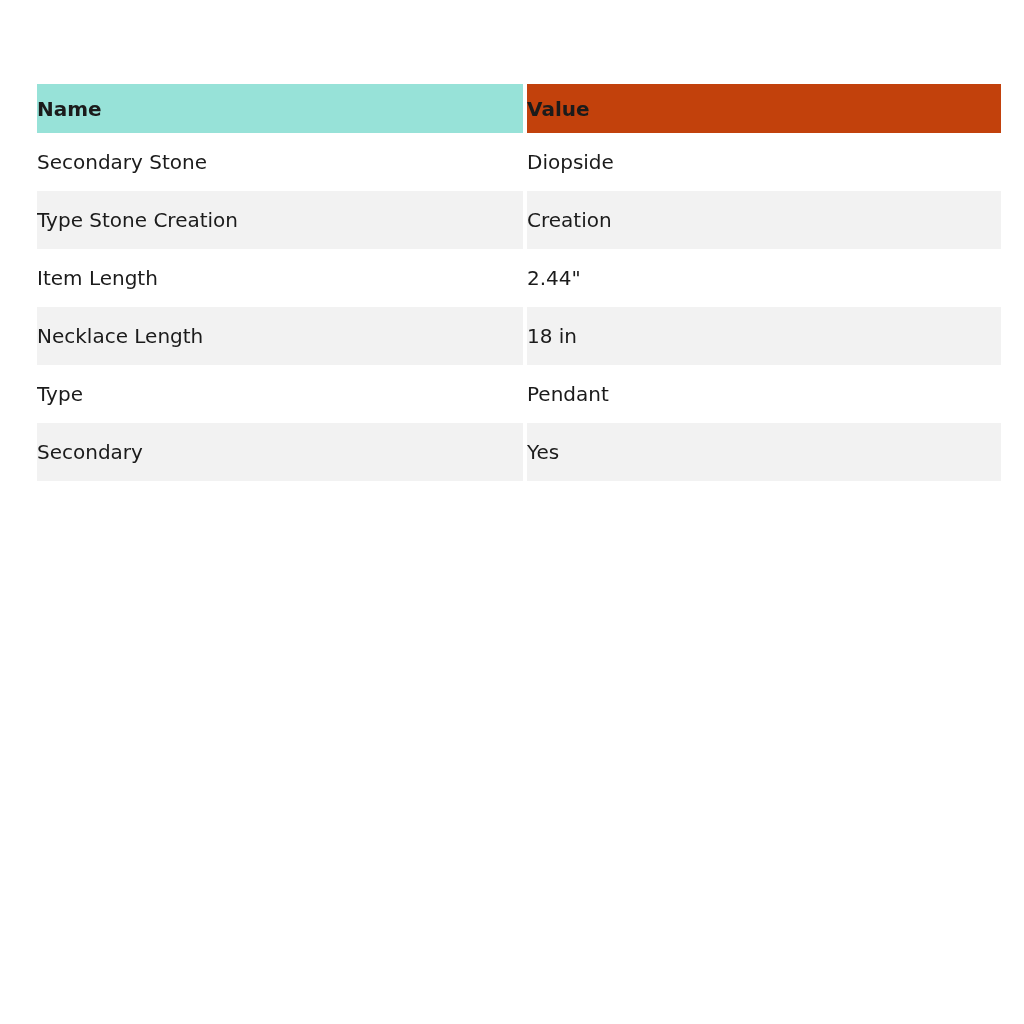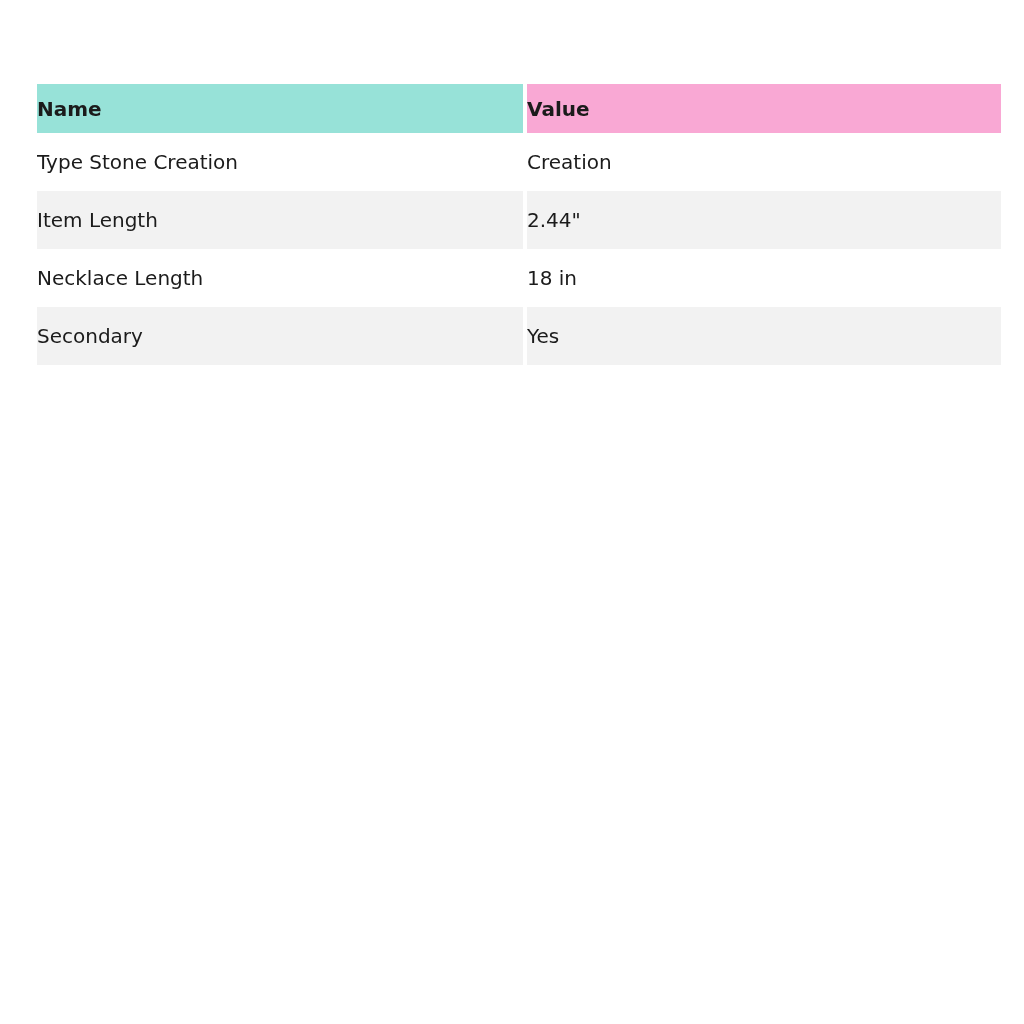--- a/index.html
+++ b/index.html
@@ -69,36 +69,44 @@
 <div class="page">
   <div class="table-wrap">
     <table class="spec-table">
       <colgroup>
         <col class="col-name">
         <col class="col-value">
       </colgroup>
       <thead>
         <tr>
           <th class="name-col" style="background: rgb(151, 226, 216);">Name</th>
-          <th class="value-col" style="background: #f9a8d4;">Value</th>
+          <th class="value-col" style="background: #c2410c;">Value</th>
         </tr>
       </thead>
       <tbody id="table-body">
+          <tr>
+            <td class="name-col">Secondary Stone</td>
+            <td class="value-col">Diopside</td>
+          </tr>
           <tr>
             <td class="name-col">Type Stone Creation</td>
             <td class="value-col">Creation</td>
           </tr>
           <tr>
             <td class="name-col">Item Length</td>
             <td class="value-col">2.44"</td>
           </tr>
           <tr>
             <td class="name-col">Necklace Length</td>
             <td class="value-col">18 in</td>
           </tr>
           <tr>
+            <td class="name-col">Type</td>
+            <td class="value-col">Pendant</td>
+          </tr>
+          <tr>
             <td class="name-col">Secondary</td>
             <td class="value-col">Yes</td>
           </tr>
         </tbody>
     </table>
   </div>
 </div>
 
 </body></html>

